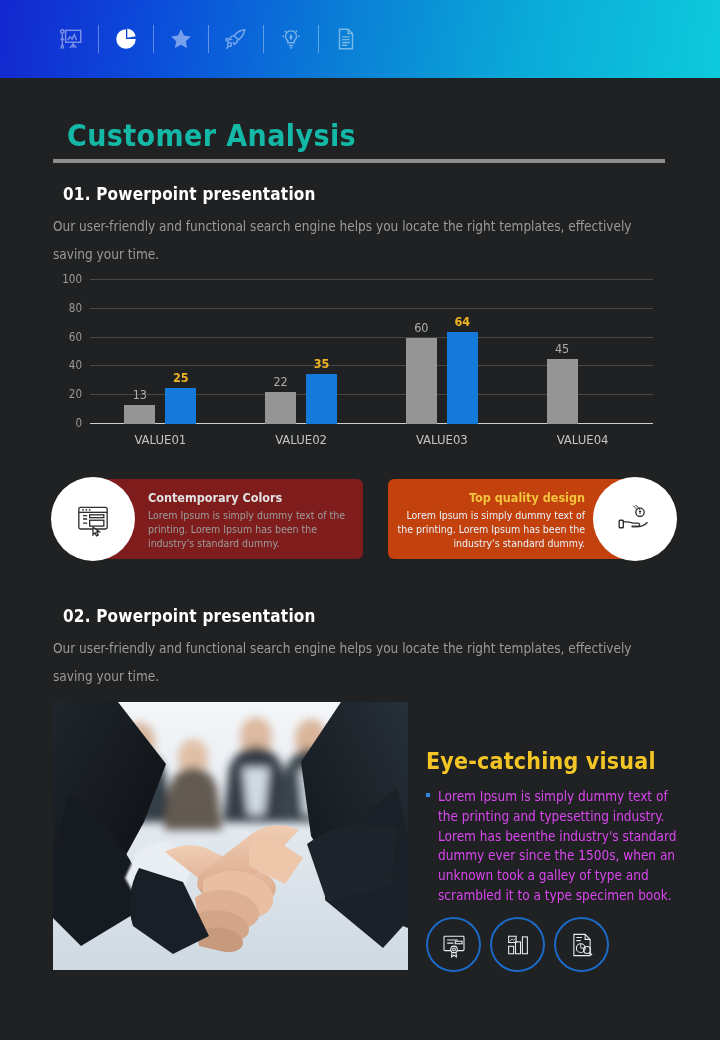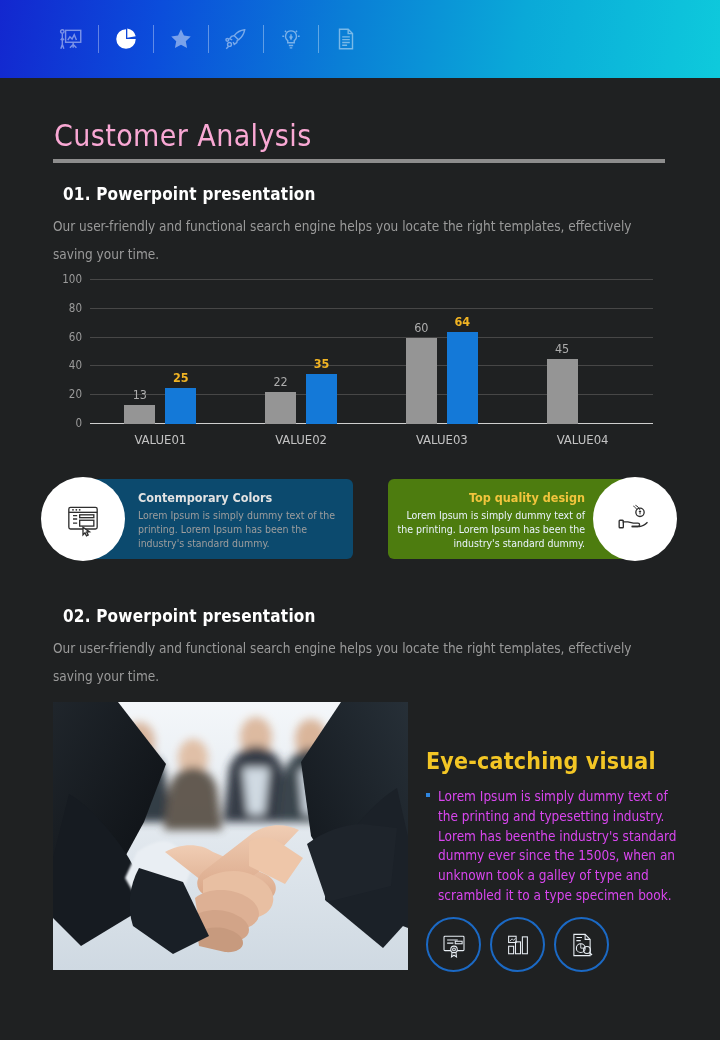--- a/index.html
+++ b/index.html
@@ -24,24 +24,24 @@
     width:54px; height:44px;
     display:flex; align-items:center; justify-content:center;
     opacity:.45;
   }
   .ticon.active { opacity:1; }
   .ticon svg { display:block; }
   .tsep { width:1px; height:28px; background:rgba(255,255,255,.35); }
 
   
   .page-title {
-    position:absolute; left:54px; top:118px;
-    font-family:"DejaVu Sans Condensed","Liberation Sans", sans-serif;
-    font-size:30px; font-weight:400; letter-spacing:.4px;
-    color:#f9a8d4;
+    position:absolute; left:67px; top:118px;
+    font-family:"DejaVu Sans Condensed","Liberation Sans", sans-serif;
+    font-size:30px; font-weight:700; letter-spacing:.4px;
+    color:#14b8a6;
   }
   .title-rule {
     position:absolute; left:53px; top:159px; width:612px; height:4px;
     background:#8d8d8d;
   }
 
   
   .sec-head {
     position:absolute; left:63px;
     font-family:"DejaVu Sans Condensed","Liberation Sans", sans-serif;
@@ -97,24 +97,24 @@
   }
   .xlabel {
     flex:1; text-align:center; font-size:13px; color:#c3c3c3;
     font-family:"DejaVu Sans Condensed","Liberation Sans", sans-serif;
   }
 
   
   .cards { position:absolute; left:53px; top:479px; width:612px; height:80px; }
   .card { position:absolute; top:0; height:80px; }
   .card-left {
-    left:0; width:300px; background:#0c4a6e; border-radius:40px 6px 6px 40px;
+    left:10px; width:300px; background:#7f1d1d; border-radius:40px 6px 6px 40px;
   }
   .card-right {
-    left:335px; width:277px; background:#4d7c0f; border-radius:6px 40px 40px 6px;
+    left:335px; width:277px; background:#c2410c; border-radius:6px 40px 40px 6px;
   }
   .card-circle {
     position:absolute; top:-2px; width:84px; height:84px; border-radius:50%;
     background:#ffffff; display:flex; align-items:center; justify-content:center;
   }
   .card-left .card-circle { left:-12px; }
   .card-right .card-circle { right:-12px; }
   .card-text { position:absolute; top:11px; }
   .card-left .card-text { left:85px; right:10px; text-align:left; }
   .card-right .card-text { left:8px; right:80px; text-align:right; }

